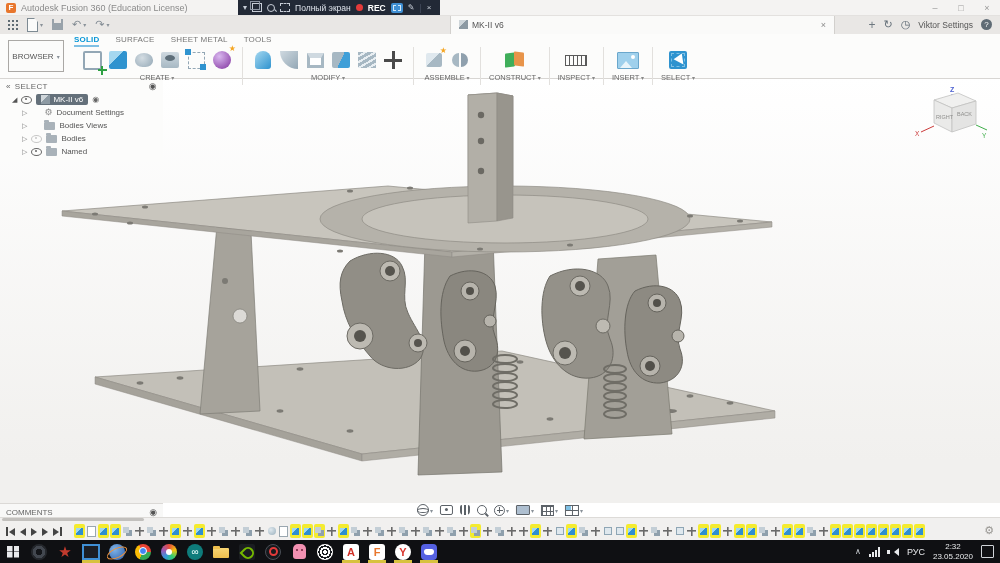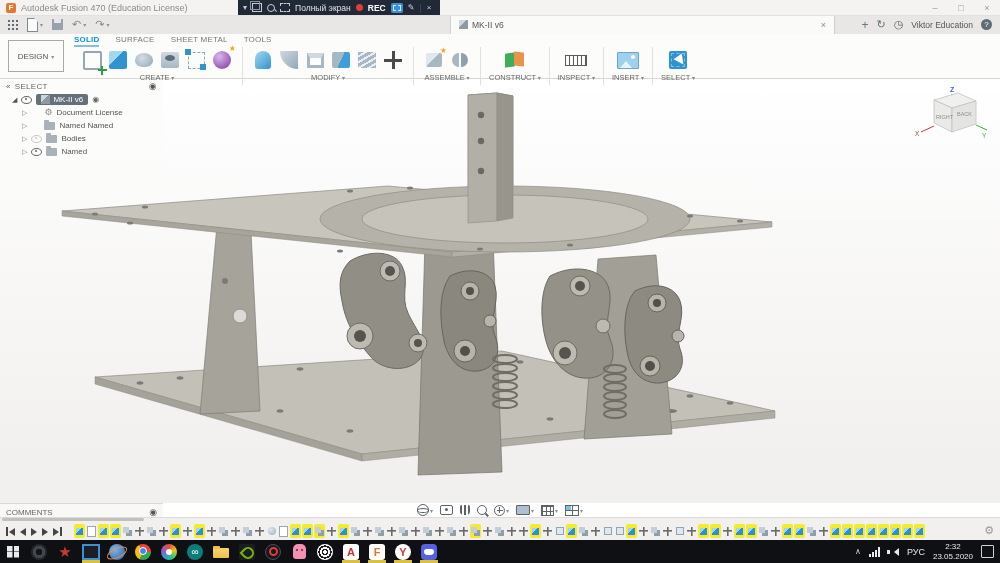--- a/index.html
+++ b/index.html
@@ -213,21 +213,21 @@
   .spk::before{content:"";position:absolute;left:-7px;top:-2px;width:3px;height:4px;background:#e8eaec}
   .clockblk{text-align:center;line-height:1.15;font-size:8px}
   .actionc{width:11px;height:11px;border:1px solid #cfd3d8;border-radius:1px}
   .chev{font-size:8px;color:#cfd3d8}
 </style>
 </head>
 <body>
 
 <div class="abs" id="titlebar">
   <span class="fusion-logo">F</span>
-  <span>Autodesk Fusion 470 (Education License)</span>
+  <span>Autodesk Fusion 360 (Education License)</span>
   <div class="win-controls">
     <span class="win-btn">–</span>
     <span class="win-btn">□</span>
     <span class="win-btn">×</span>
   </div>
 </div>
 
 <div class="abs" id="recbar">
   <span class="rec-ic">▾</span>
   <span class="rb-win"></span>
@@ -265,28 +265,28 @@
   </div>
   <div id="tabstrip">
     <span class="cube-ic"></span>
     <span>MK-II v6</span>
     <span class="tab-close">×</span>
   </div>
   <div id="tabright">
     <span class="plus-btn">+</span>
     <span class="round-ic">↻</span>
     <span class="round-ic">◷</span>
-    <span>Viktor Education</span>
+    <span>Viktor Settings</span>
     <span class="help-circle">?</span>
   </div>
 </div>
 
 <div class="abs" id="ribbon">
   <div id="workspace">
-    <span>DESIGN</span>
+    <span>BROWSER</span>
     <span class="caret">▾</span>
   </div>
   <div id="ribbon-groups">
       <div class="rgroup">
         <div class="ricons">
           <div class="rbtn">
             <span class="ri ri-sketch"></span>
           </div>
           <div class="rbtn">
             <span class="ri ri-extrude"></span>
@@ -505,27 +505,27 @@
       <span class="cube-ic"></span>
       <span>MK-II v6</span>
     </span>
     <span class="target-ic">◉</span>
   </div>
   <div id="browser-tree">
       <div class="brow">
         <span class="tri-col">▷</span>
         <span class="eyespace"></span>
         <span class="bgear">⚙</span>
-        <span class="blabel">Document License</span>
+        <span class="blabel">Document Settings</span>
       </div>
       <div class="brow">
         <span class="tri-col">▷</span>
         <span class="eyespace"></span>
         <span class="bfolder"></span>
-        <span class="blabel">Named Named</span>
+        <span class="blabel">Bodies Views</span>
       </div>
       <div class="brow">
         <span class="tri-col">▷</span>
         <span class="eye off"></span>
         <span class="bfolder"></span>
         <span class="blabel">Bodies</span>
       </div>
       <div class="brow">
         <span class="tri-col">▷</span>
         <span class="eye"></span>

